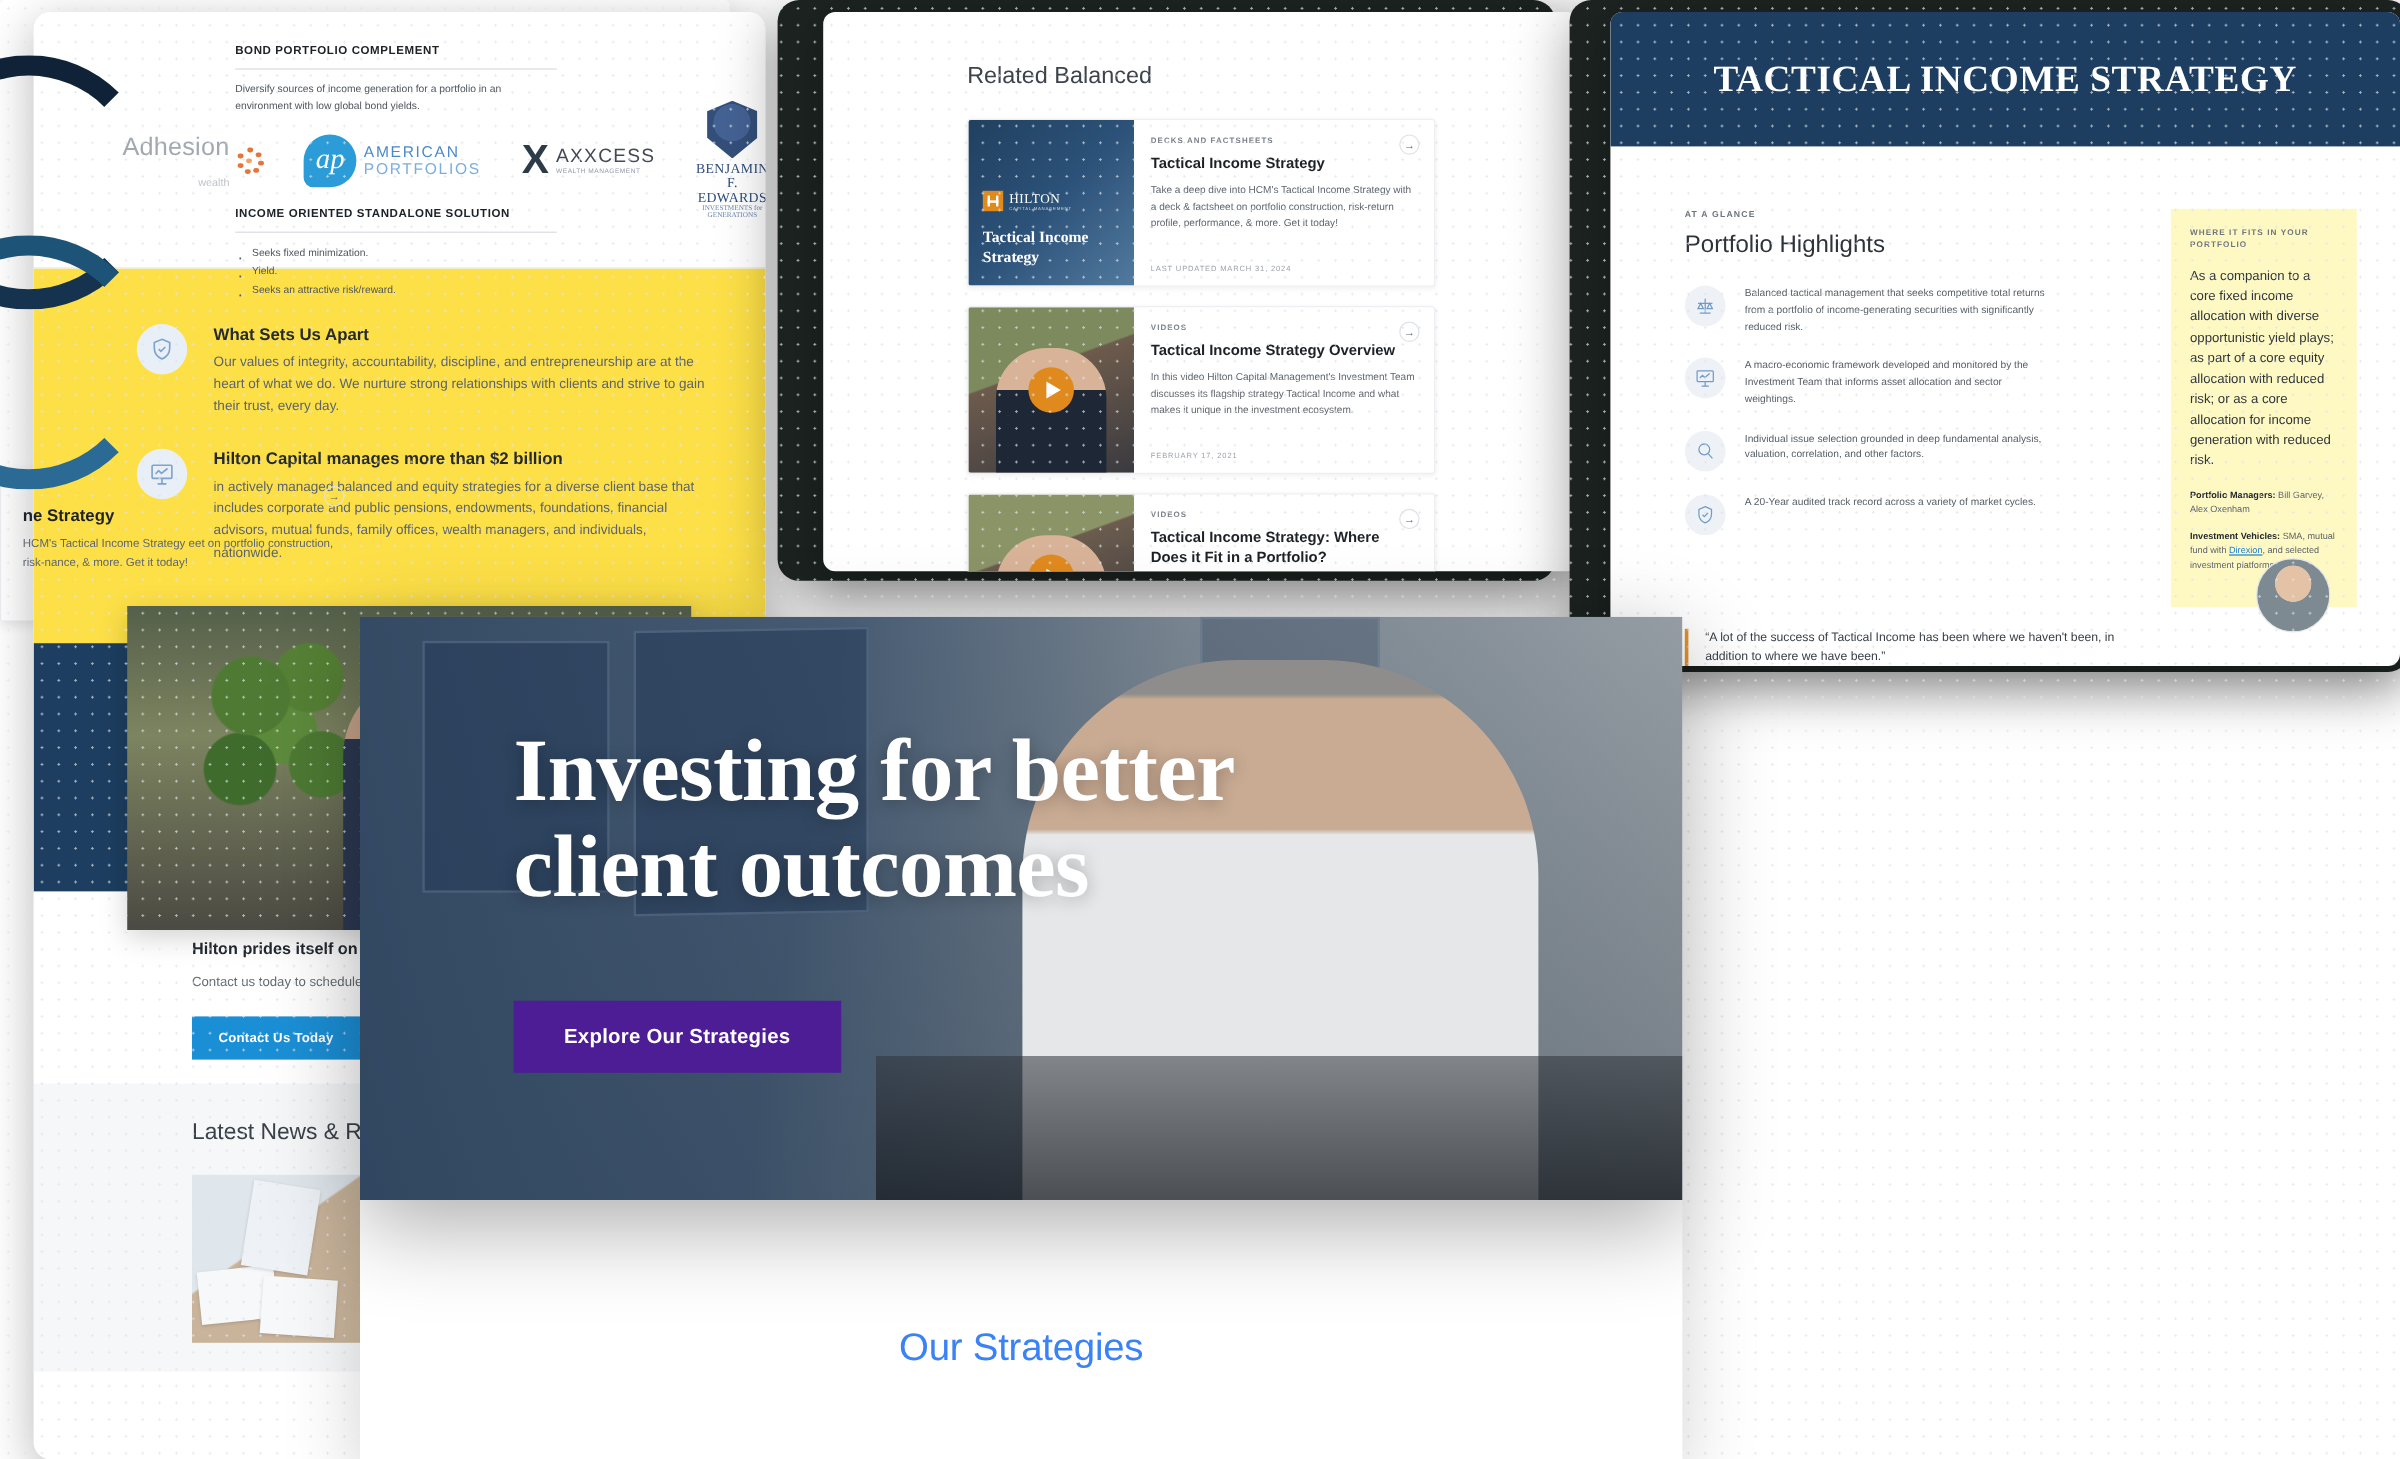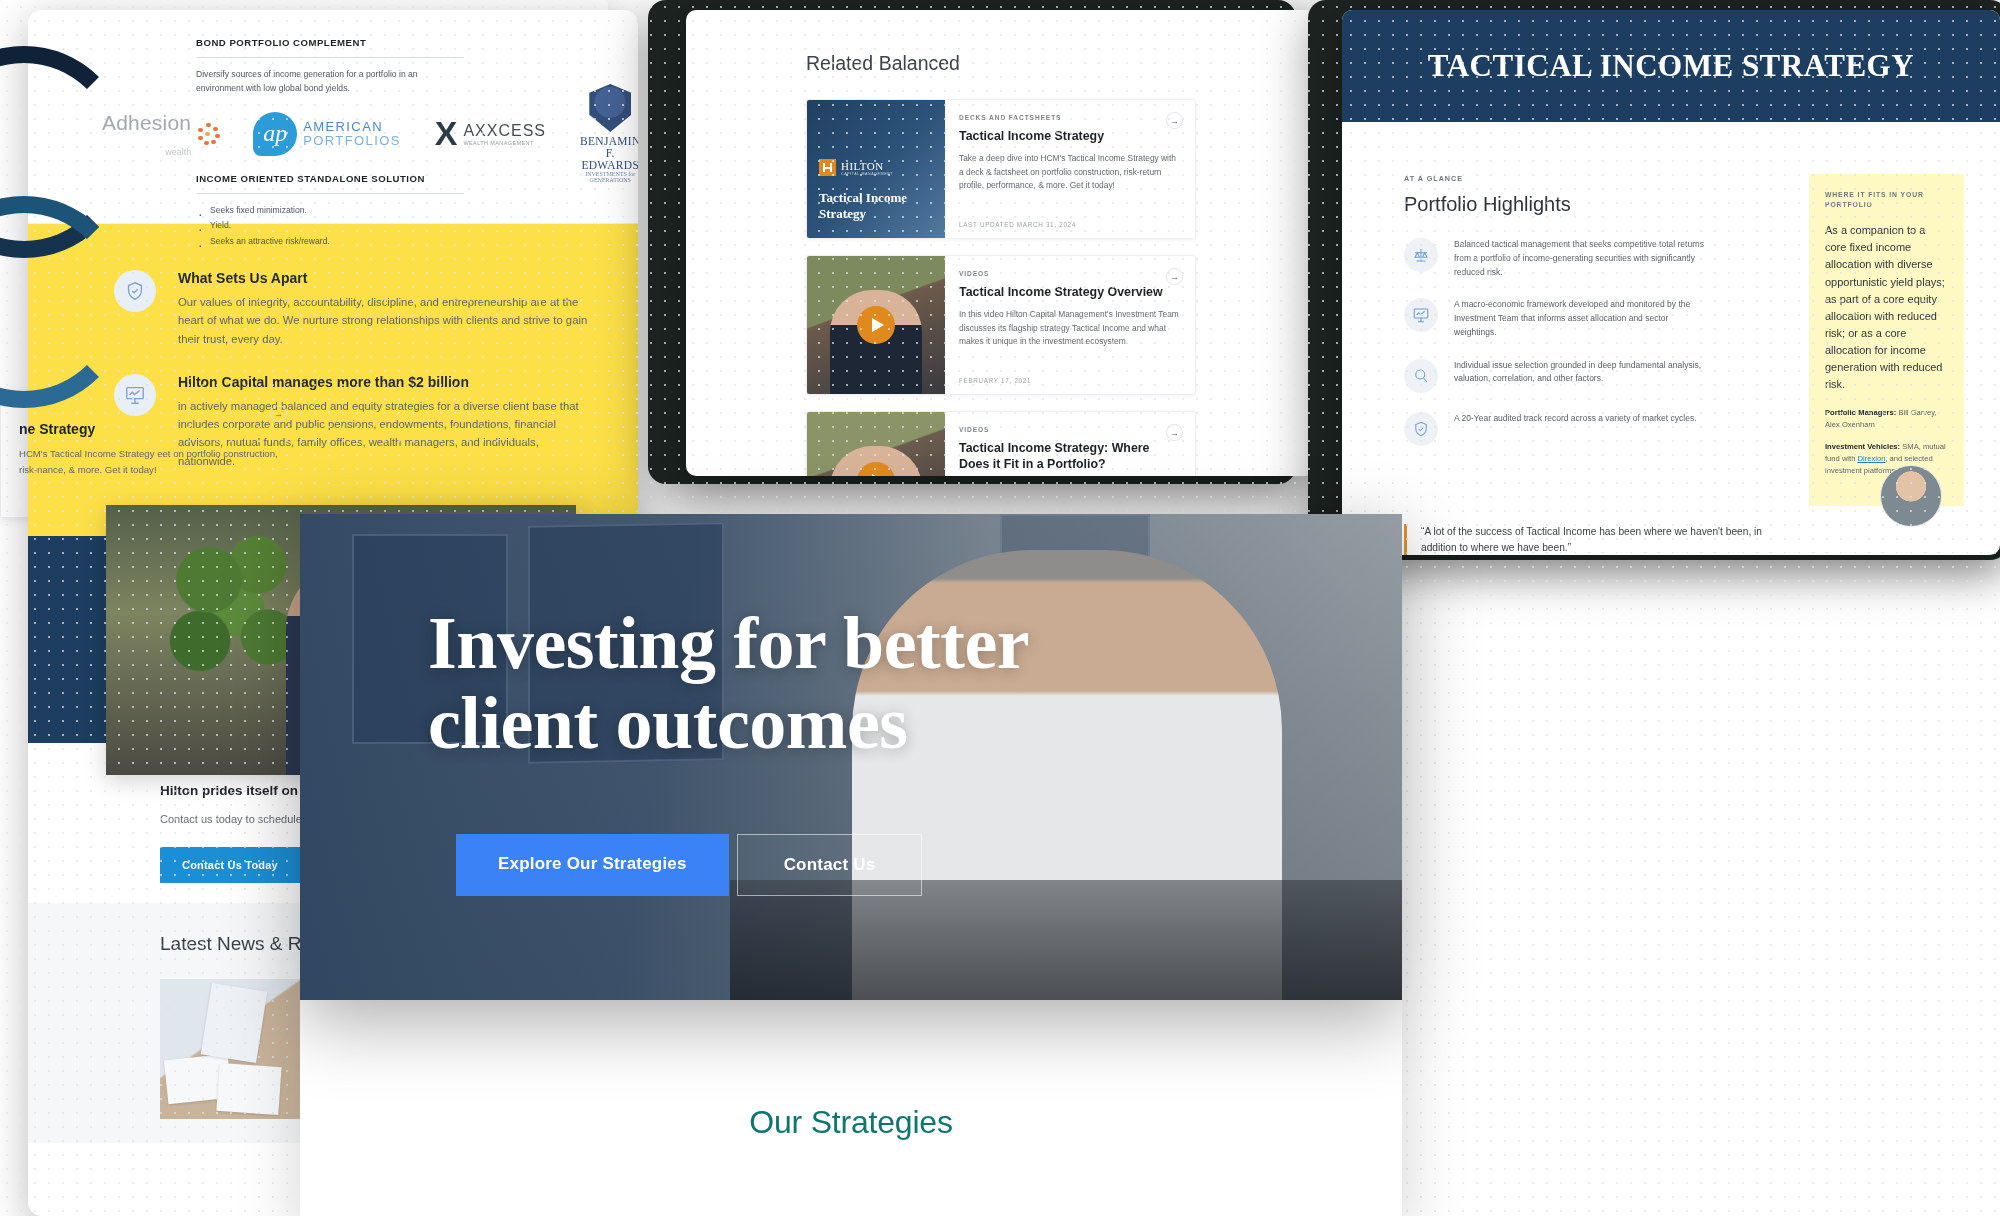--- a/index.html
+++ b/index.html
@@ -290,34 +290,34 @@
     background: linear-gradient(180deg, rgba(48,52,58,.55), rgba(24,28,34,.75));
   }
   .hero-content { position:absolute; left: 128px; top: 90px; width: 760px; }
   .hero-h1 {
     font-family:"Liberation Serif", serif; font-weight:700; color:#fff;
     font-size: 74px; line-height: 1.08; letter-spacing: -.5px;
     text-shadow: 0 2px 14px rgba(0,0,0,.28);
   }
   .hero-btns { display:flex; gap: 8px; margin-top: 70px; }
   .hero-btn-primary {
-    background:#3b82f6; color:#fff; font-size: 17px; font-weight:700;
-    padding: 20px 42px; letter-spacing:.2px;margin-left:28px;
+    background:#4c1d95; color:#fff; font-size: 17px; font-weight:700;
+    padding: 20px 42px; letter-spacing:.2px;
   }
   .hero-btn-ghost {
     background: rgba(255,255,255,.04); color:#fff; font-size:17px; font-weight:700;
     padding: 20px 46px; border:1px solid rgba(255,255,255,.55); letter-spacing:.2px;
   }
   
   #hero-page {
     position:absolute; left: 300px; top: 1000px; width: 1102px; height: 216px;
     background:#fff; box-shadow: 0 22px 60px rgba(0,0,0,.18);
   }
   .hp-title {
-    text-align:center; font-size: 32px; color:#0f766e; font-weight:400;
+    text-align:center; font-size: 32px; color:#3b82f6; font-weight:400;
     padding-top: 104px; letter-spacing:-.2px;
   }
 </style>
 </head>
 <body>
 
 <div class="stage">
 
   <div class="panel" id="panel-left">
 
@@ -582,18 +582,17 @@
     <div class="hero-frame-a"></div>
     <div class="hero-frame-b"></div>
     <div class="hero-frame-c"></div>
     <div class="hero-person"></div>
     <div class="hero-desk"></div>
 
     <div class="hero-content">
       <div class="hero-h1">Investing for better client outcomes</div>
       <div class="hero-btns">
         <div class="hero-btn-primary">Explore Our Strategies</div>
-        <div class="hero-btn-ghost">Contact Us</div>
       </div>
     </div>
   </div>
 
 </div>
 
 </body></html>

